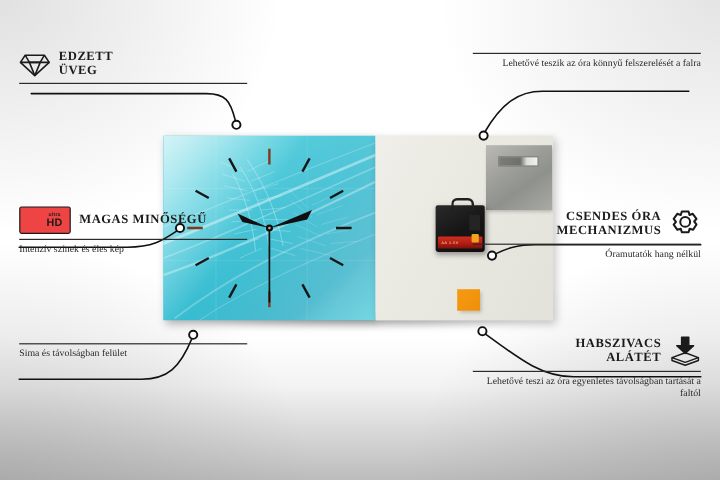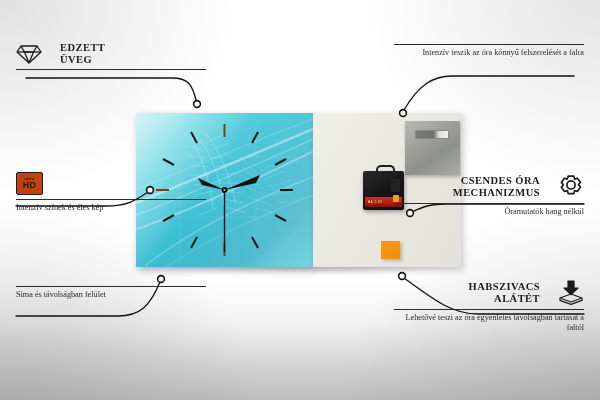--- a/index.html
+++ b/index.html
@@ -31,21 +31,21 @@
   .bg-corner-br{
     position:absolute;right:0;bottom:0;width:260px;height:200px;
     background:radial-gradient(ellipse at 100% 100%,rgba(150,150,150,.42) 0%,rgba(255,255,255,0) 70%);
   }
 
   
   .connectors{position:absolute;inset:0;width:600px;height:400px;pointer-events:none;}
 
   
   .feature{position:absolute;width:190px;}
-  .feature .head{display:flex;align-items:center;gap:18px;}
+  .feature .head{display:flex;align-items:center;gap:7px;}
   .feature.left .head{justify-content:flex-start;}
   .feature.right .head{justify-content:flex-end;}
   .feature .title{
     font-family:"Liberation Serif",serif;
     font-size:10.5px;line-height:11.5px;font-weight:700;
     letter-spacing:.45px;color:#1b1b1b;text-transform:uppercase;
   }
   .feature.left .title{text-align:left;}
   .feature.right .title{text-align:right;}
   .feature .rule{
@@ -57,21 +57,22 @@
   }
   .feature.left .desc{text-align:left;}
   .feature.right .desc{text-align:right;}
 
   .ico{flex:0 0 auto;display:block;}
 
   
   .hdbadge{
     width:25px;height:21px;border:1.3px solid #1b1b1b;border-radius:2px;
     display:flex;flex-direction:column;align-items:center;justify-content:center;
-    background:#c2410c;
+    background:#ef4444;
+    padding-left:16px;
   }
   .hdbadge .u{font-family:"Liberation Sans",sans-serif;font-size:4.2px;font-weight:700;line-height:4.6px;letter-spacing:.2px;color:#1b1b1b;}
   .hdbadge .h{font-family:"Liberation Sans",sans-serif;font-size:9px;font-weight:700;line-height:9.4px;letter-spacing:.2px;color:#1b1b1b;}
 
   
   .photo{position:absolute;overflow:hidden;}
 
   .clock-panel{
     left:136px;top:113px;width:177px;height:154px;
     box-shadow:2px 3px 7px rgba(0,0,0,.30);
@@ -267,34 +268,35 @@
     <div class="rule"></div>
   </div>
 
   <div class="feature left" style="left:16px;top:172px;">
     <div class="head">
       <div class="hdbadge ico">
         <div class="u">ultra</div>
         <div class="h">HD</div>
       </div>
       <div>
+        <div class="title">MAGAS MINŐSÉGŰ</div>
       </div>
     </div>
     <div class="rule"></div>
     <div class="desc">Intenzív színek és éles kép</div>
   </div>
 
   <div class="feature left" style="left:16px;top:282px;">
     <div class="rule"></div>
     <div class="desc">Sima és távolságban felület</div>
   </div>
 
   <div class="feature right" style="left:394px;top:40px;">
     <div class="rule"></div>
-    <div class="desc">Intenzív teszik az óra könnyű felszerelését a falra</div>
+    <div class="desc">Lehetővé teszik az óra könnyű felszerelését a falra</div>
   </div>
 
   <div class="feature right" style="left:394px;top:280px;">
     <div class="head">
       <div>
         <div class="title">HABSZIVACS</div>
         <div class="title">ALÁTÉT</div>
       </div>
       <svg class="ico" width="26" height="25" viewBox="0 0 26 25">
         <g stroke="#1b1b1b" stroke-width="1.2" stroke-linejoin="round">

